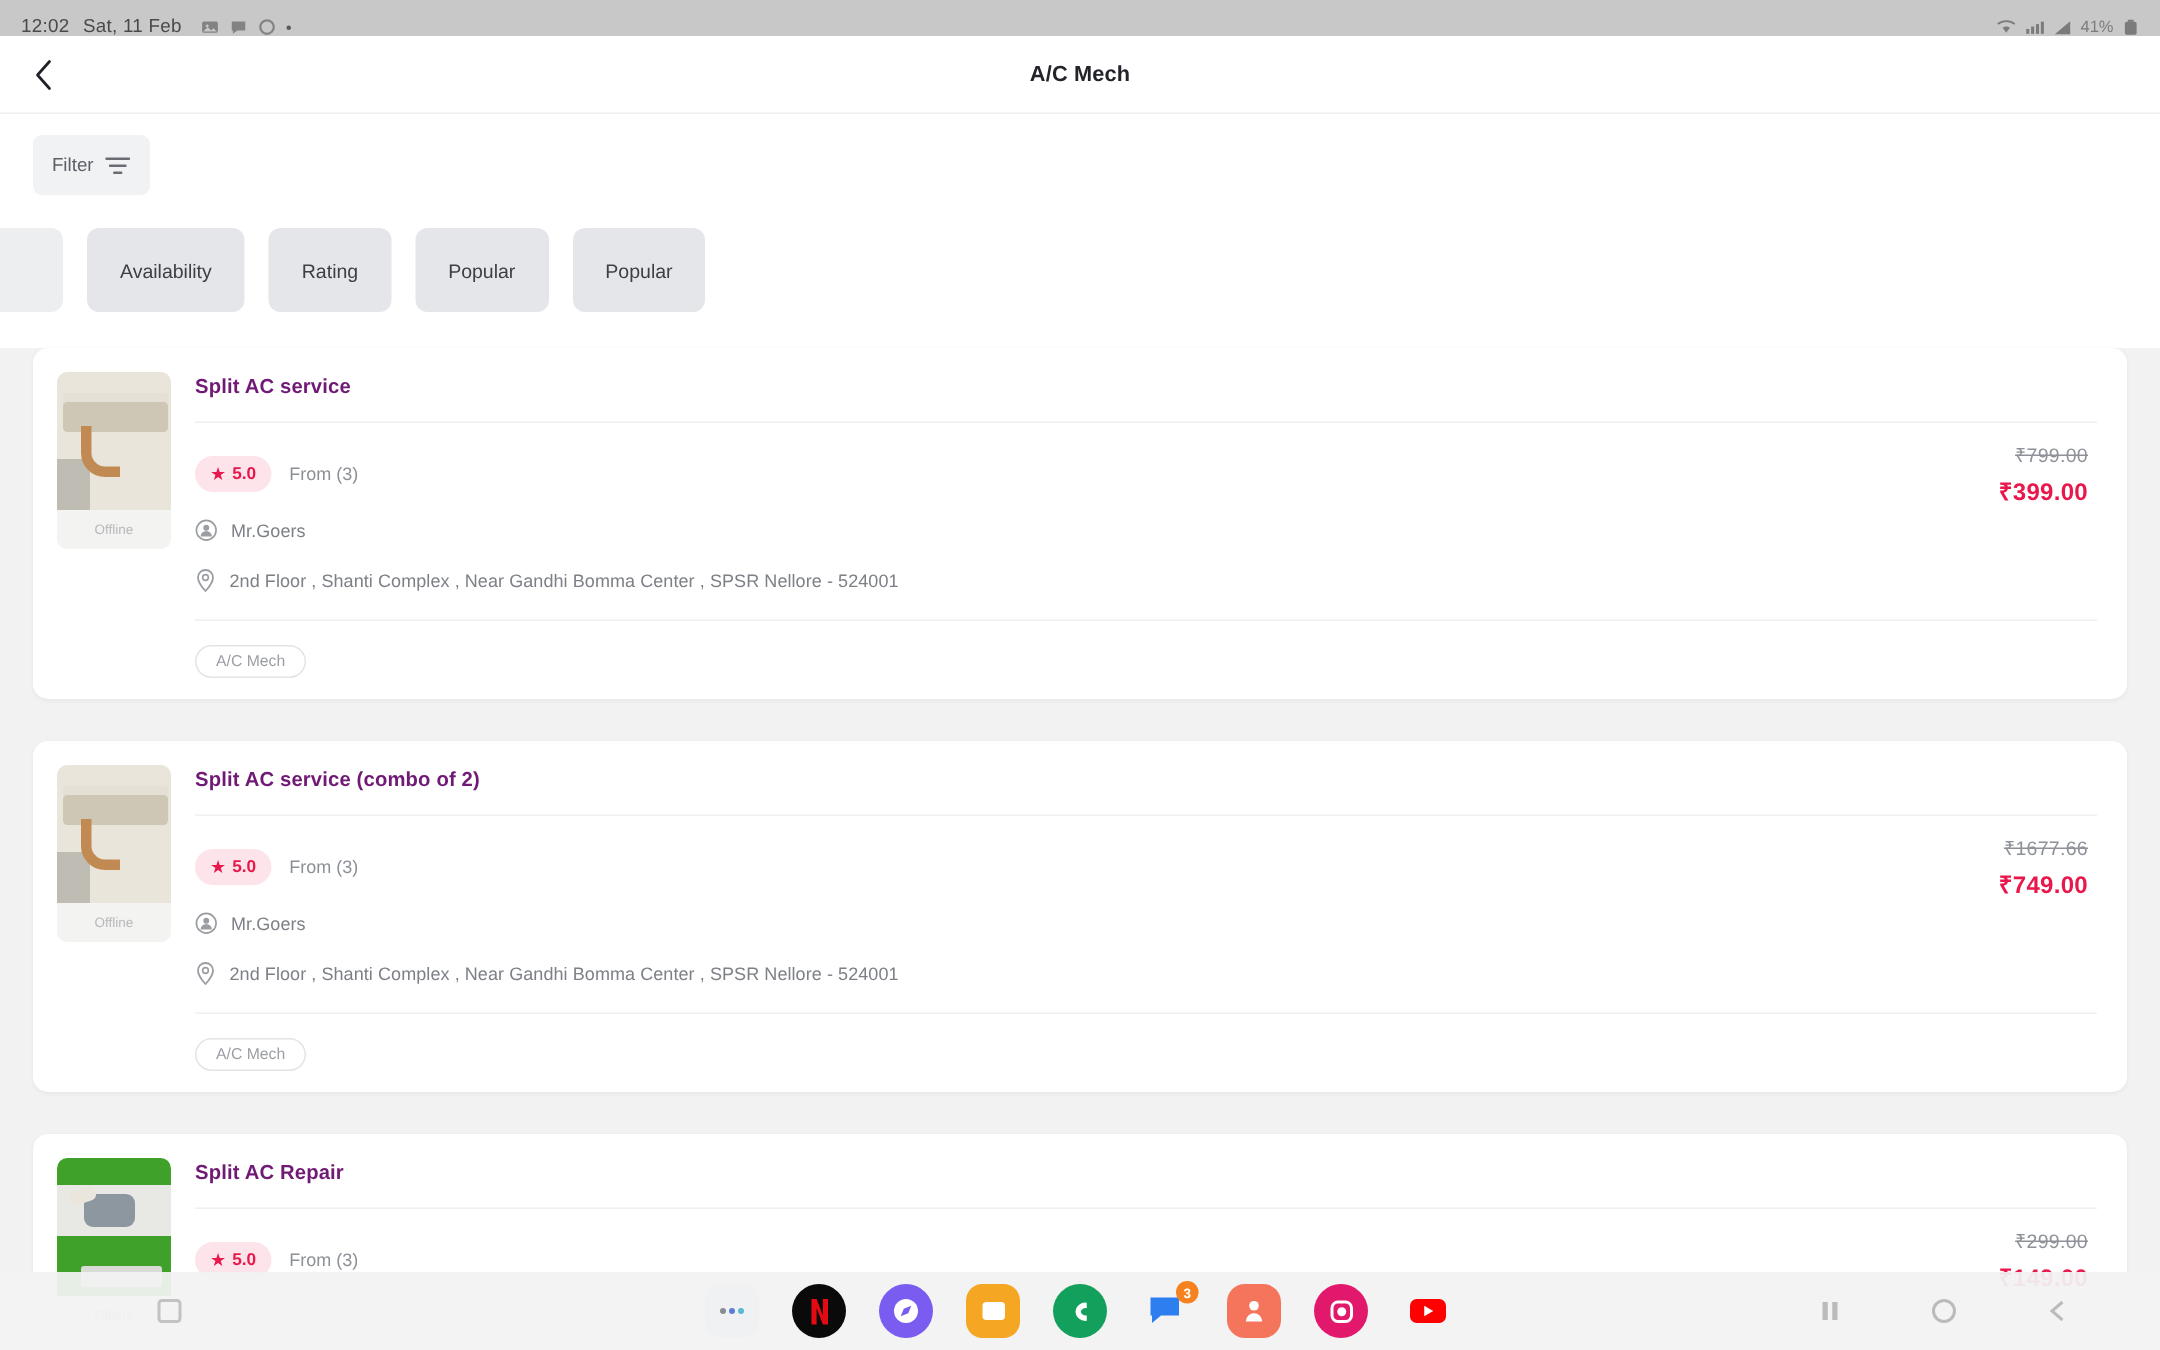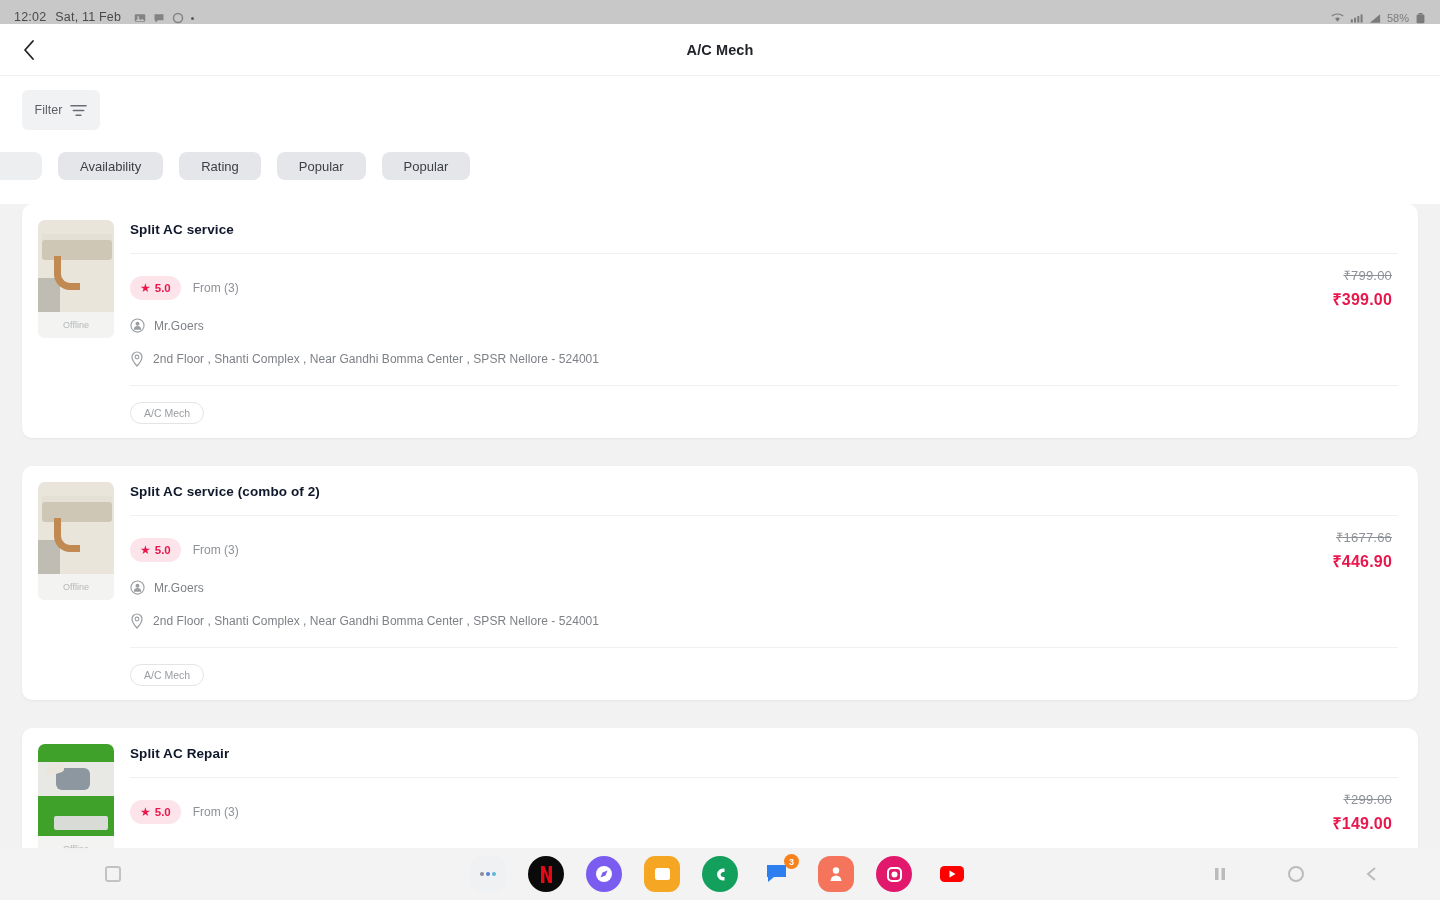--- a/index.html
+++ b/index.html
@@ -69,21 +69,21 @@
   .filter-btn svg { display:block; }
 
   
   .chiprow {
     background: #fff; padding: 6px 0 24px 0;
     display: flex; align-items: center; gap: 16px;
     padding-left: 22px; overflow: hidden;
   }
   .chip {
     background: #e4e6e9; border-radius: 8px;
-    height: 28px; display: flex; align-items: center; justify-content: center;
+    height: 56px; display: flex; align-items: center; justify-content: center;
     padding: 0 22px; font-size: 13px; color: #3c3f45;
     cursor: pointer; white-space: nowrap; flex: none;
   }
   .chip.partial {
     width: 72px; margin-left: -52px; color: transparent;
     background: #eceef0;
   }
 
   
   .list { padding: 0 22px; }
@@ -125,21 +125,21 @@
   .rp-photo .band { position:absolute; left:0; right:0; top:18px; height:34px; background:#e8e9e4; }
   .rp-photo .person { position:absolute; left:18px; top:24px; width:34px; height:22px;
     background:#8d97a0; border-radius:6px; }
   .rp-photo .arm { position:absolute; left:8px; top:20px; width:18px; height:10px;
     background:#eae6dd; border-radius:4px; transform:rotate(-18deg); }
   .rp-photo .base { position:absolute; left:16px; bottom:6px; right:6px; height:14px;
     background:#d9dbd6; border-radius:2px; }
 
   .cardbody { flex: 1; min-width: 0; }
   .card-title {
-    font-size: 13.5px; font-weight: 700; color: #0f172a;
+    font-size: 13.5px; font-weight: 700; color: #701a75;
     letter-spacing: .1px; margin-top: 2px;
   }
   .divider { height: 1px; background: #f0f0f0; margin: 16px 0 0 0; }
 
   .rating-row { display: flex; align-items: center; gap: 12px; margin-top: 22px; }
   .rating-badge {
     background: #fde4ea; border-radius: 12px; height: 24px;
     display: flex; align-items: center; gap: 4px; padding: 0 10px;
   }
   .rating-badge .star { color: #e8174c; font-size: 12px; line-height: 1; }
@@ -225,21 +225,21 @@
       </svg>
     <svg width="13" height="11" viewBox="0 0 16 12">
         <rect x="1" y="7" width="2.5" height="4" fill="#3d3d3d"></rect>
         <rect x="5" y="5" width="2.5" height="6" fill="#3d3d3d"></rect>
         <rect x="9" y="3" width="2.5" height="8" fill="#3d3d3d"></rect>
         <rect x="13" y="1" width="2.5" height="10" fill="#3d3d3d"></rect>
       </svg>
     <svg width="12" height="11" viewBox="0 0 14 12">
         <path d="M1 11L13 1v10z" fill="#3d3d3d"></path>
       </svg>
-    <span>58%</span>
+    <span>41%</span>
     <svg width="11" height="11" viewBox="0 0 12 14">
         <rect x="3.5" y="0" width="5" height="2" fill="#3d3d3d"></rect>
         <rect x="1" y="2" width="10" height="11" rx="1.5" fill="#3d3d3d"></rect>
       </svg>
   </span>
 </div>
 
 <div class="appbar">
   <div class="back-btn">
     <svg width="15" height="24" viewBox="0 0 15 24">
@@ -347,21 +347,21 @@
           <path d="M7 1a5 5 0 00-5 5c0 3.6 5 9 5 9s5-5.4 5-9a5 5 0 00-5-5z" stroke="#9a9da2" stroke-width="1.2" fill="none"></path>
           <circle cx="7" cy="6" r="1.9" stroke="#9a9da2" stroke-width="1.1" fill="none"></circle>
         </svg>
         <span class="meta-text">2nd Floor , Shanti Complex , Near Gandhi Bomma Center , SPSR Nellore - 524001</span>
       </div>
       <div class="tag-divider"></div>
       <span class="tag">A/C Mech</span>
     </div>
     <div class="price-col">
       <div class="price-old">₹1677.66</div>
-      <div class="price-new">₹446.90</div>
+      <div class="price-new">₹749.00</div>
     </div>
   </div>
 
   <div class="card">
     <div class="thumb">
       <div class="photo">
         <div class="rp-photo">
           <div class="band"></div>
             <div class="person"></div>
             <div class="arm"></div>

